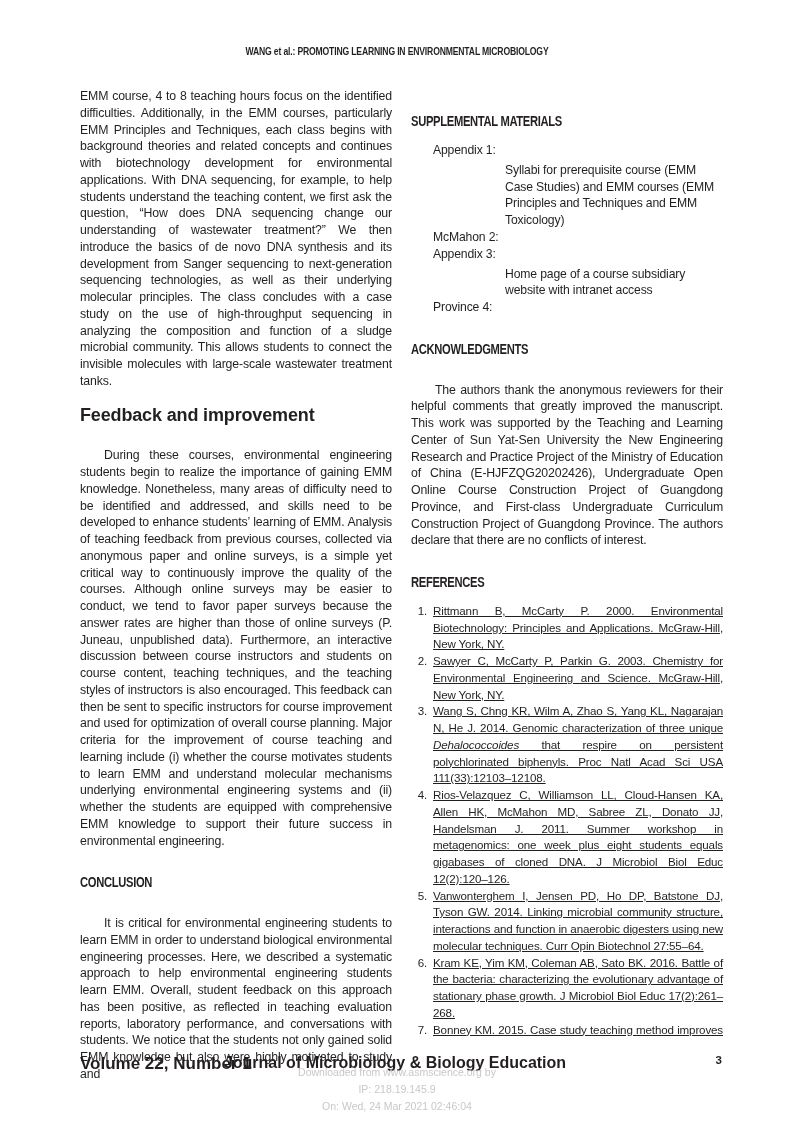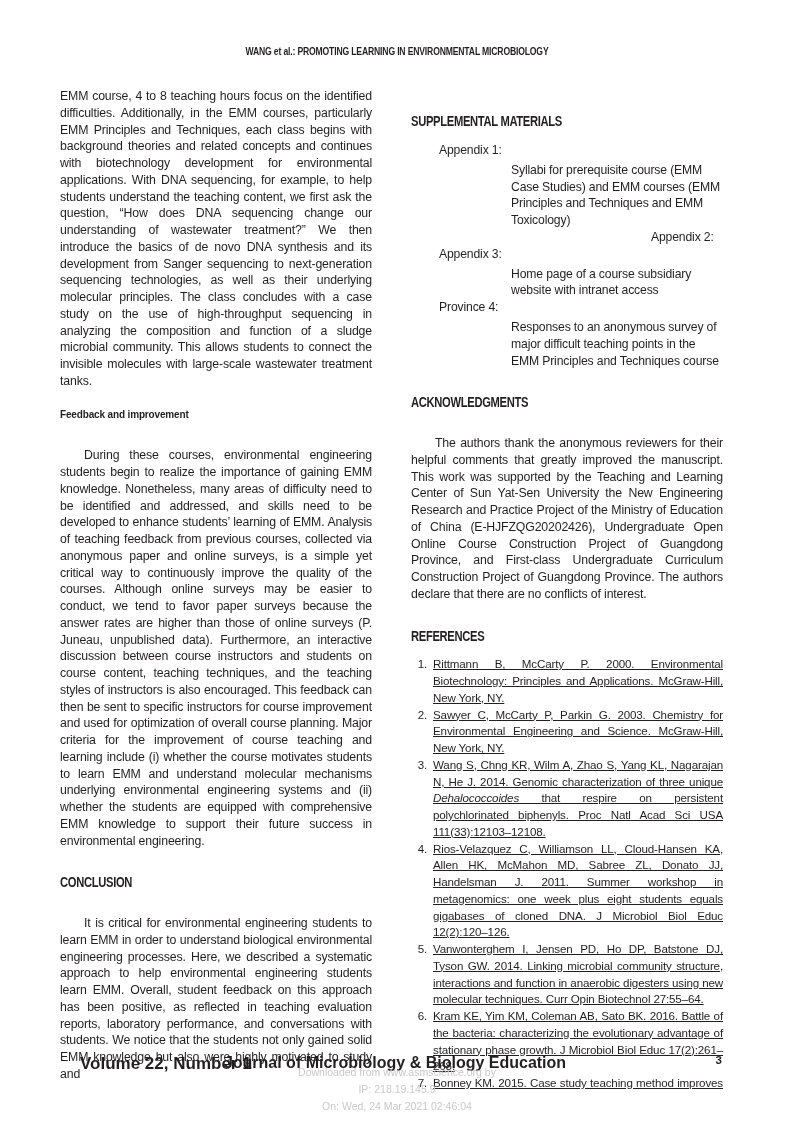--- a/index.html
+++ b/index.html
@@ -12,39 +12,39 @@
     font-weight: bold; font-size: 10.5px; letter-spacing: -0.2px;
     transform: scaleX(0.82); transform-origin: center;
     color: #231f20;
   }
 
   .col {
     position: absolute; top: 88px; width: 312px;
     font-size: 12.3px; line-height: 16.75px;
     text-align: justify; letter-spacing: -0.15px;
   }
-  .col.left { left: 60px; }
+  .col.left { left: 80px; }
   .col.right { left: 411px; }
 
   p { margin: 0; }
   p.indent { text-indent: 24px; margin-top: 12px; }
 
   .section-head {
     font-weight: bold; font-size: 14px; letter-spacing: -0.4px;
     transform: scaleX(0.8); transform-origin: left center;
     white-space: nowrap; display: block;
   }
-  .sub-head { font-weight: bold; font-size: 10px; }
+  .sub-head { font-weight: bold; font-size: 18px; }
 
   .gap-a { height: 17px; }
   .gap-b { height: 25px; }
   .gap-c { height: 12px; }
 
   .appendix-list { padding-left: 22px; font-size: 12.2px; line-height: 16.75px; text-align: left; }
-  .appendix-item { display: flex; justify-content: flex-end; }
+  .appendix-item { display: flex; }
   .appendix-key { width: 72px; flex-shrink: 0; white-space: nowrap; }
   .appendix-val { width: 212px; margin-top: 20px; }
 
   .ref-list { font-size: 11.6px; line-height: 16.75px; }
   .ref-item { display: flex; }
   .ref-num { width: 22px; flex-shrink: 0; text-align: right; padding-right: 6px; }
   .ref-text { flex: 1; text-align: justify; text-decoration: underline; }
   .ref-text i { font-style: italic; }
 
   .footer {
@@ -83,29 +83,28 @@
 <div class="col right">
   <div class="gap-b"></div>
   <div class="section-head">SUPPLEMENTAL MATERIALS</div>
   <div class="gap-c"></div>
   <div class="appendix-list">
     <div class="appendix-item">
       <span class="appendix-key">Appendix 1:</span>
       <span class="appendix-val">Syllabi for prerequisite course (EMM Case Studies) and EMM courses (EMM Principles and Techniques and EMM Toxicology)</span>
     </div>
     <div class="appendix-item">
-      <span class="appendix-key">Appendix 2:</span>
+      <span class="appendix-key">McMahon 2:</span>
     </div>
     <div class="appendix-item">
       <span class="appendix-key">Appendix 3:</span>
       <span class="appendix-val">Home page of a course subsidiary website with intranet access</span>
     </div>
     <div class="appendix-item">
       <span class="appendix-key">Province 4:</span>
-      <span class="appendix-val">Responses to an anonymous survey of major difficult teaching points in the EMM Principles and Techniques course</span>
     </div>
   </div>
   <div class="gap-b"></div>
   <div class="section-head">ACKNOWLEDGMENTS</div>
   <div class="gap-c"></div>
   <p class="indent">The authors thank the anonymous reviewers for their helpful comments that greatly improved the manuscript. This work was supported by the Teaching and Learning Center of Sun Yat-Sen University the New Engineering Research and Practice Project of the Ministry of Education of China (E-HJFZQG20202426), Undergraduate Open Online Course Construction Project of Guangdong Province, and First-class Undergraduate Curriculum Construction Project of Guangdong Province. The authors declare that there are no conflicts of interest.</p>
   <div class="gap-b"></div>
   <div class="section-head">REFERENCES</div>
   <div class="gap-c"></div>
   <div class="ref-list">

